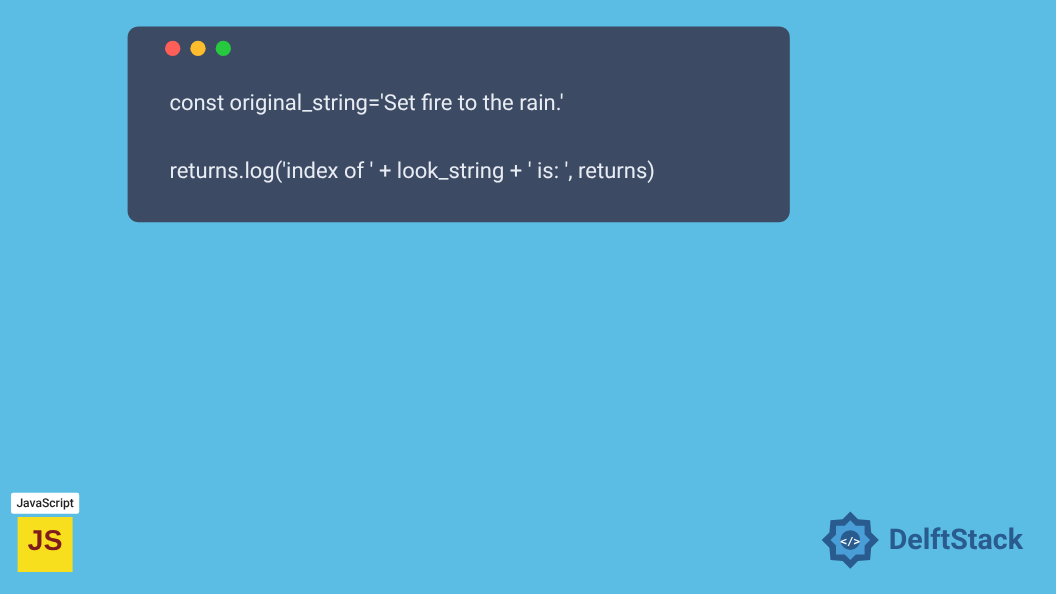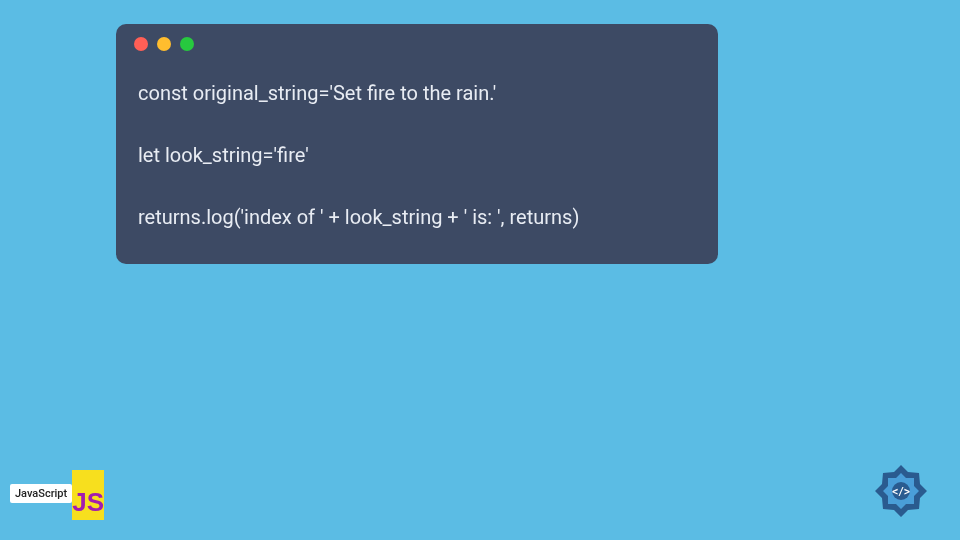--- a/index.html
+++ b/index.html
@@ -11,20 +11,21 @@
       font-family: -apple-system, BlinkMacSystemFont, "Segoe UI", Roboto, sans-serif;
     }
     .code-window {
       position: absolute;
       top: 24px;
       left: 116px;
       width: 602px;
       background: #3d4a64;
       border-radius: 10px;
       overflow: hidden;
+      padding-left: 16px;
     }
     .titlebar {
       height: 40px;
       display: flex;
       align-items: center;
       padding-left: 18px;
       gap: 9px;
     }
     .dot {
       width: 14px;
@@ -42,21 +43,21 @@
       line-height: 1.7;
     }
     .code-line { white-space: pre-wrap; margin-bottom: 28px; }
     .code-line:last-child { margin-bottom: 0; }
     .js-badge {
       position: absolute;
       left: 10px;
       bottom: 20px;
       width: 62px;
       display: flex;
-      flex-direction: row;
+      flex-direction: column;
       align-items: center;
     }
     .js-label {
       background: #fff;
       color: #222;
       font-size: 11px;
       padding: 3px 5px;
       font-weight: 500;
       margin-bottom: 3px;
       border-radius: 2px;
@@ -64,23 +65,23 @@
     .js-icon {
       width: 50px;
       height: 50px;
       background: #f7df1e;
       position: relative;
       display: flex;
       align-items: flex-end;
       justify-content: center;
       font-weight: 800;
       font-size: 26px;
-      color: #a21caf;
+      color: #7f1d1d;
       font-family: Arial, sans-serif;
-      padding-bottom: 2px;
+      padding-bottom: 13px;
     }
     .delftstack-logo {
       position: absolute;
       right: 30px;
       bottom: 20px;
       display: flex;
       align-items: center;
       gap: 6px;
     }
     .ds-icon {
@@ -98,34 +99,34 @@
 <body>
 
 <div class="code-window">
   <div class="titlebar">
     <div class="dot dot-red"></div>
     <div class="dot dot-yellow"></div>
     <div class="dot dot-green"></div>
   </div>
   <div class="code-body">
     <div class="code-line">const original_string='Set fire to the rain.'</div>
-    <div class="code-line">let look_string='fire'</div>
     <div class="code-line">returns.log('index of ' + look_string + ' is: ', returns)</div>
   </div>
 </div>
 
 <div class="js-badge">
   <div class="js-label">JavaScript</div>
   <div class="js-icon">JS</div>
 </div>
 
 <div class="delftstack-logo">
   <div class="ds-icon">
     <svg width="58" height="58" viewBox="0 0 58 58">
       <g transform="translate(29,29)">
         <polygon points="0,-26 7,-19 18,-18 19,-7 26,0 19,7 18,18 7,19 0,26 -7,19 -18,18 -19,7 -26,0 -19,-7 -18,-18 -7,-19" fill="#2a5b8f"></polygon>
         <polygon points="0,-18 5,-13 13,-13 13,-5 18,0 13,5 13,13 5,13 0,18 -5,13 -13,13 -13,5 -18,0 -13,-5 -13,-13 -5,-13" fill="#4a9ed8"></polygon>
         <circle r="9" fill="#2a5b8f"></circle>
         <text x="0" y="4" text-anchor="middle" fill="#fff" font-size="10" font-family="monospace" font-weight="bold">&lt;/&gt;</text>
       </g>
     </svg>
   </div>
+  <div class="ds-text">DelftStack</div>
 </div>
 
 </body></html>

